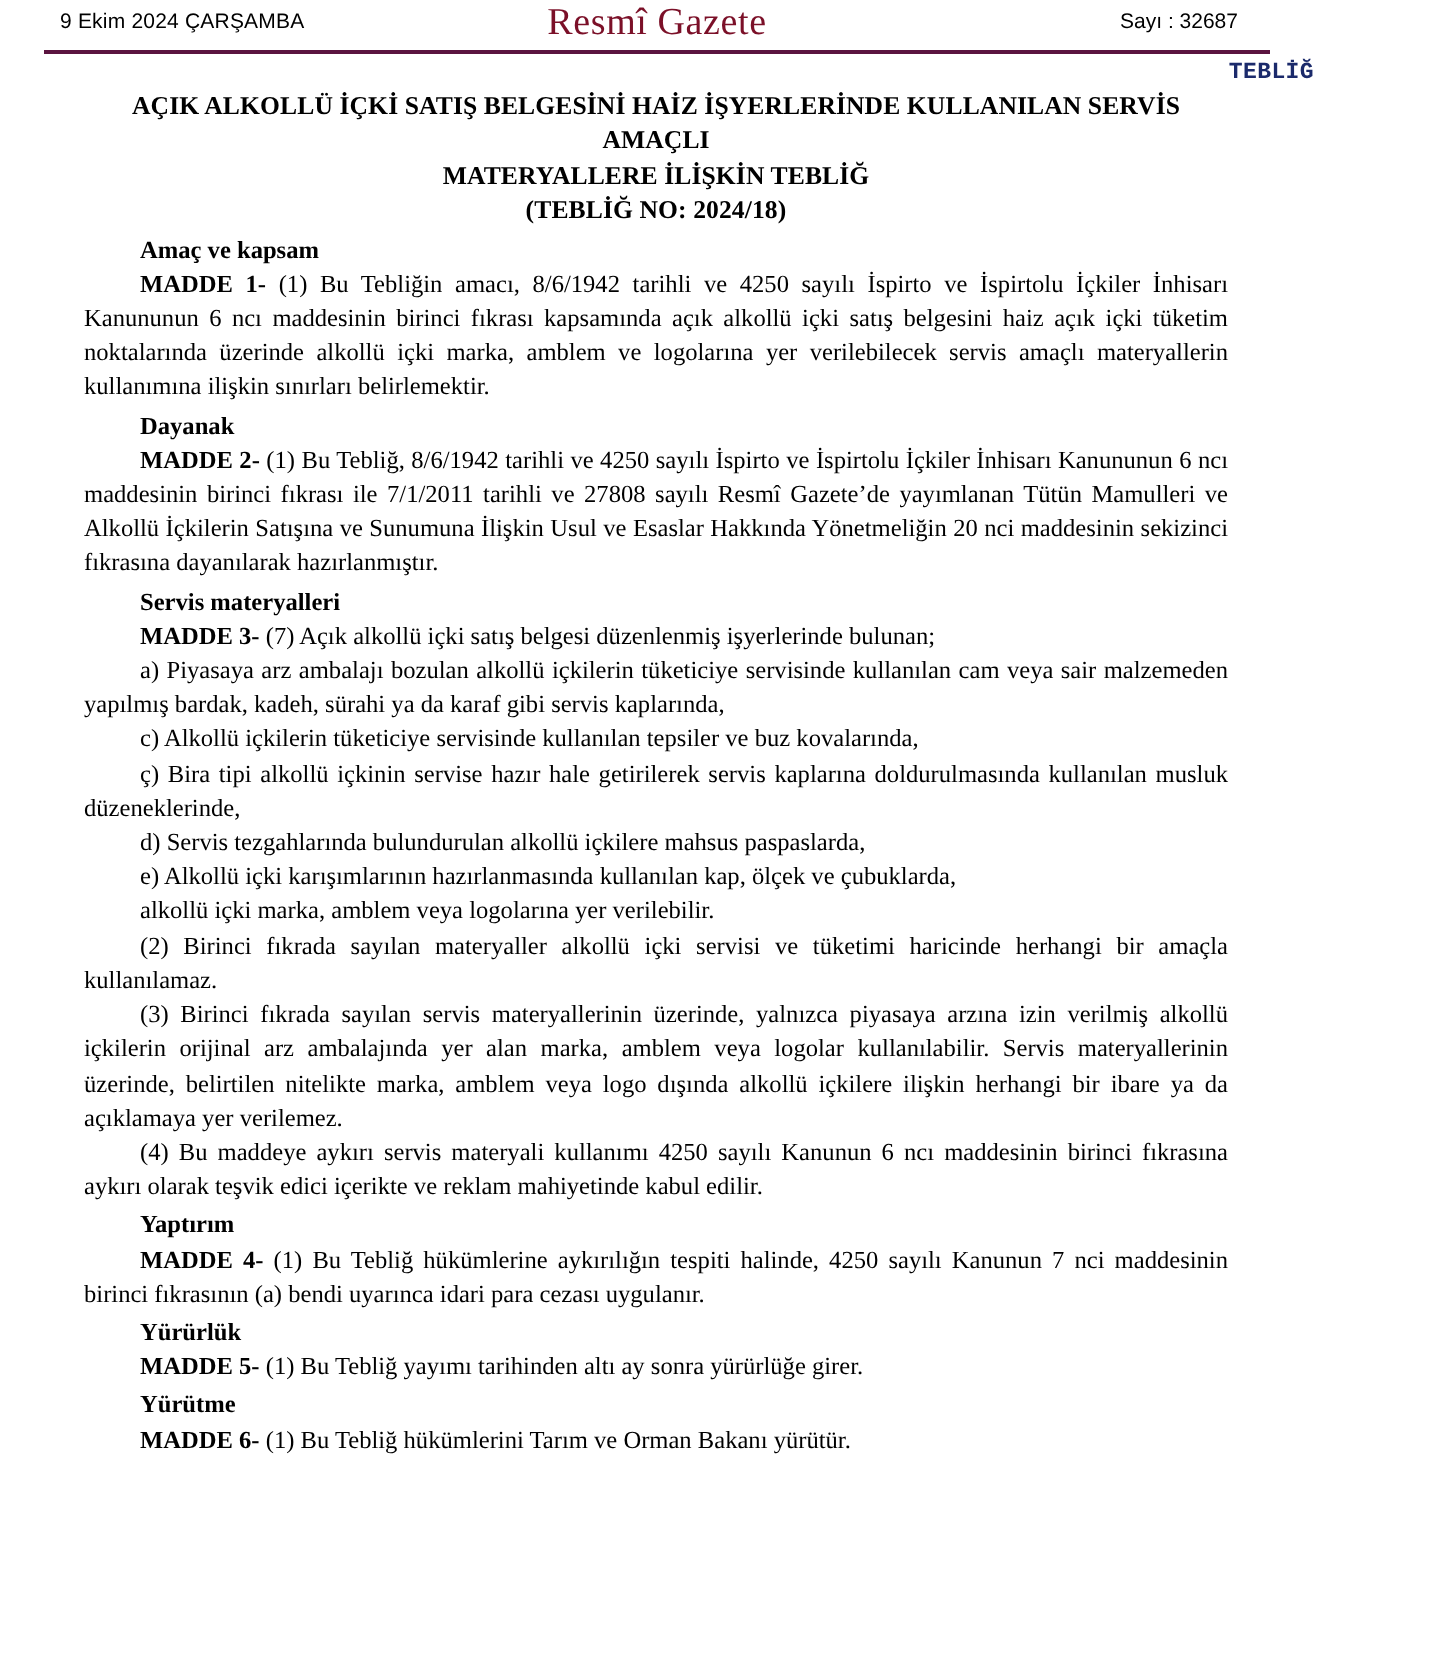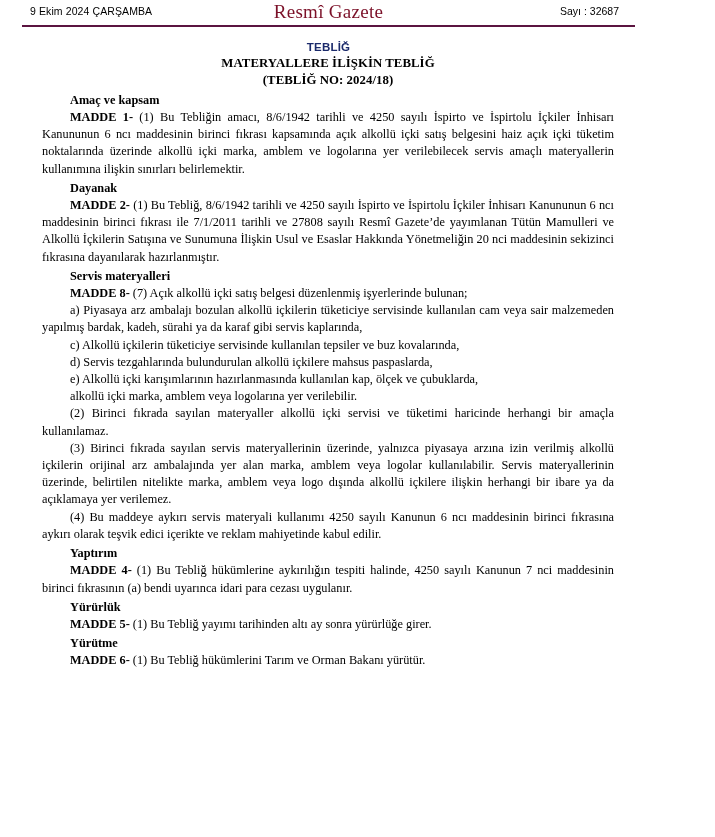--- a/index.html
+++ b/index.html
@@ -63,23 +63,22 @@
     position: absolute;
     left: 0;
     right: 0;
     top: 25px;
     height: 2px;
     background: #5b1440;
   }
 
   
   .kicker {
-    margin-top: 11px;
-    text-align: center;
-    font-family: Liberation Sans, sans-serif;
+    text-align: right;
+    font-family: Liberation Mono, monospace;
     font-size: 11.5px;
     font-weight: bold;
     color: #1b2a6b;
     letter-spacing: 0.2px;
   }
 
   
   .content {
     margin: 0 43px 0 42px;
     font-size: 12.3px;
@@ -136,33 +135,35 @@
     <div class="masthead-issue">Sayı : 32687</div>
     <div class="masthead-rule"></div>
   </div>
 
   <div class="kicker">TEBLİĞ</div>
 
   <div class="content">
 
 
     <div class="doc-title">
+      <span class="line">AÇIK ALKOLLÜ İÇKİ SATIŞ BELGESİNİ HAİZ İŞYERLERİNDE KULLANILAN SERVİS AMAÇLI</span>
       <span class="line">MATERYALLERE İLİŞKİN TEBLİĞ</span>
       <span class="line">(TEBLİĞ NO: 2024/18)</span>
     </div>
 
     <div id="sections-root">
         <div class="heading">Amaç ve kapsam</div>
         <p class="para"><span class="lead">MADDE 1-</span><span> (1) Bu Tebliğin amacı, 8/6/1942 tarihli ve 4250 sayılı İspirto ve İspirtolu İçkiler İnhisarı Kanununun 6 ncı maddesinin birinci fıkrası kapsamında açık alkollü içki satış belgesini haiz açık içki tüketim noktalarında üzerinde alkollü içki marka, amblem ve logolarına yer verilebilecek servis amaçlı materyallerin kullanımına ilişkin sınırları belirlemektir.</span></p>
         <div class="heading">Dayanak</div>
         <p class="para"><span class="lead">MADDE 2-</span><span> (1) Bu Tebliğ, 8/6/1942 tarihli ve 4250 sayılı İspirto ve İspirtolu İçkiler İnhisarı Kanununun 6 ncı maddesinin birinci fıkrası ile 7/1/2011 tarihli ve 27808 sayılı Resmî Gazete’de yayımlanan Tütün Mamulleri ve Alkollü İçkilerin Satışına ve Sunumuna İlişkin Usul ve Esaslar Hakkında Yönetmeliğin 20 nci maddesinin sekizinci fıkrasına dayanılarak hazırlanmıştır.</span></p>
         <div class="heading">Servis materyalleri</div>
-        <p class="para"><span class="lead">MADDE 8-</span><span> (7) Açık alkollü içki satış belgesi düzenlenmiş işyerlerinde bulunan;</span></p>
+        <p class="para"><span class="lead">MADDE 3-</span><span> (7) Açık alkollü içki satış belgesi düzenlenmiş işyerlerinde bulunan;</span></p>
         <p class="para"><span>a) Piyasaya arz ambalajı bozulan alkollü içkilerin tüketiciye servisinde kullanılan cam veya sair malzemeden yapılmış bardak, kadeh, sürahi ya da karaf gibi servis kaplarında,</span></p>
         <p class="para"><span>c) Alkollü içkilerin tüketiciye servisinde kullanılan tepsiler ve buz kovalarında,</span></p>
+        <p class="para"><span>ç) Bira tipi alkollü içkinin servise hazır hale getirilerek servis kaplarına doldurulmasında kullanılan musluk düzeneklerinde,</span></p>
         <p class="para"><span>d) Servis tezgahlarında bulundurulan alkollü içkilere mahsus paspaslarda,</span></p>
         <p class="para"><span>e) Alkollü içki karışımlarının hazırlanmasında kullanılan kap, ölçek ve çubuklarda,</span></p>
         <p class="para"><span>alkollü içki marka, amblem veya logolarına yer verilebilir.</span></p>
         <p class="para"><span>(2) Birinci fıkrada sayılan materyaller alkollü içki servisi ve tüketimi haricinde herhangi bir amaçla kullanılamaz.</span></p>
         <p class="para"><span>(3) Birinci fıkrada sayılan servis materyallerinin üzerinde, yalnızca piyasaya arzına izin verilmiş alkollü içkilerin orijinal arz ambalajında yer alan marka, amblem veya logolar kullanılabilir. Servis materyallerinin üzerinde, belirtilen nitelikte marka, amblem veya logo dışında alkollü içkilere ilişkin herhangi bir ibare ya da açıklamaya yer verilemez.</span></p>
         <p class="para"><span>(4) Bu maddeye aykırı servis materyali kullanımı 4250 sayılı Kanunun 6 ncı maddesinin birinci fıkrasına aykırı olarak teşvik edici içerikte ve reklam mahiyetinde kabul edilir.</span></p>
         <div class="heading">Yaptırım</div>
         <p class="para"><span class="lead">MADDE 4-</span><span> (1) Bu Tebliğ hükümlerine aykırılığın tespiti halinde, 4250 sayılı Kanunun 7 nci maddesinin birinci fıkrasının (a) bendi uyarınca idari para cezası uygulanır.</span></p>
         <div class="heading">Yürürlük</div>
         <p class="para"><span class="lead">MADDE 5-</span><span> (1) Bu Tebliğ yayımı tarihinden altı ay sonra yürürlüğe girer.</span></p>

